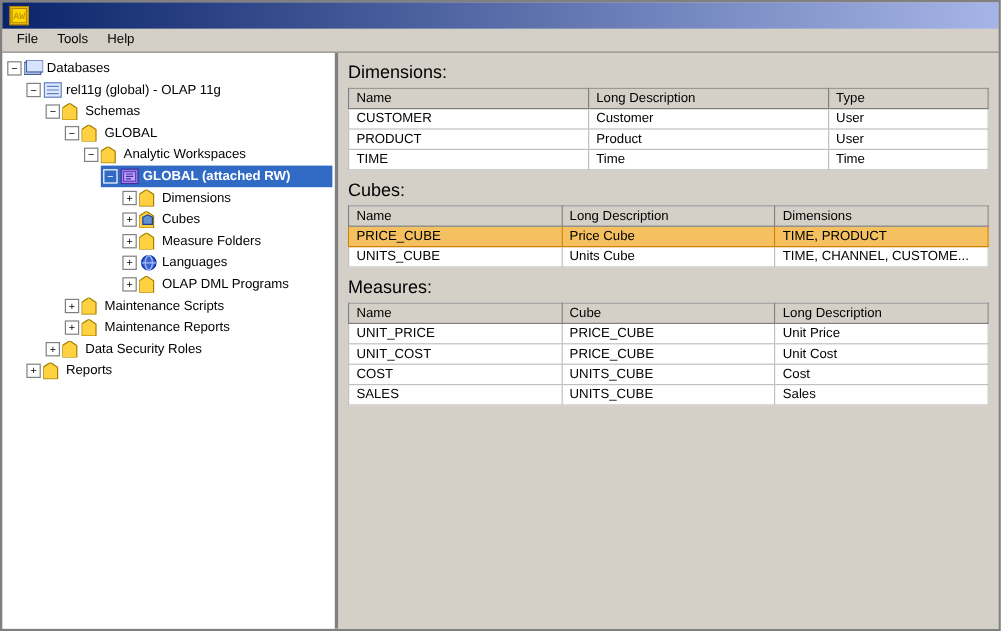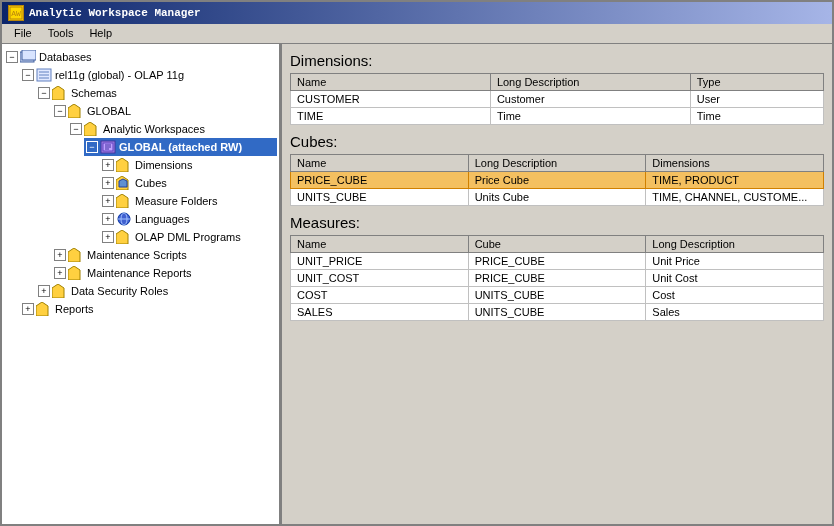--- a/index.html
+++ b/index.html
@@ -172,21 +172,20 @@
 
 <div class="window">
 
   <div class="title-bar">
     <div class="title-bar-icon">
       <svg width="14" height="14" viewBox="0 0 14 14">
         <rect x="1" y="1" width="12" height="12" fill="#ffd700" stroke="#b8860b" stroke-width="1"></rect>
         <text x="7" y="10" text-anchor="middle" font-size="8" fill="#b8860b">AW</text>
       </svg>
     </div>
-    <span class="title-bar-text">Analytic Workspace Manager</span>
   </div>
 
   <div class="menu-bar">
     <span class="menu-item">File</span>
     <span class="menu-item">Tools</span>
     <span class="menu-item">Help</span>
   </div>
 
   <div class="main-content">
 
@@ -367,20 +366,25 @@
               <tr>
                 <th style="width:150px">Name</th>
                 <th style="width:150px">Long Description</th>
                 <th style="width:100px">Type</th>
               </tr>
             </thead>
             <tbody id="dimensions-body">
                 <tr>
     <td>CUSTOMER</td>
     <td>Customer</td>
+    <td>User</td>
+  </tr>
+                <tr>
+    <td>PRODUCT</td>
+    <td>Product</td>
     <td>User</td>
   </tr>
                 <tr>
     <td>TIME</td>
     <td>Time</td>
     <td>Time</td>
   </tr>
               </tbody>
           </table>
         </div>

